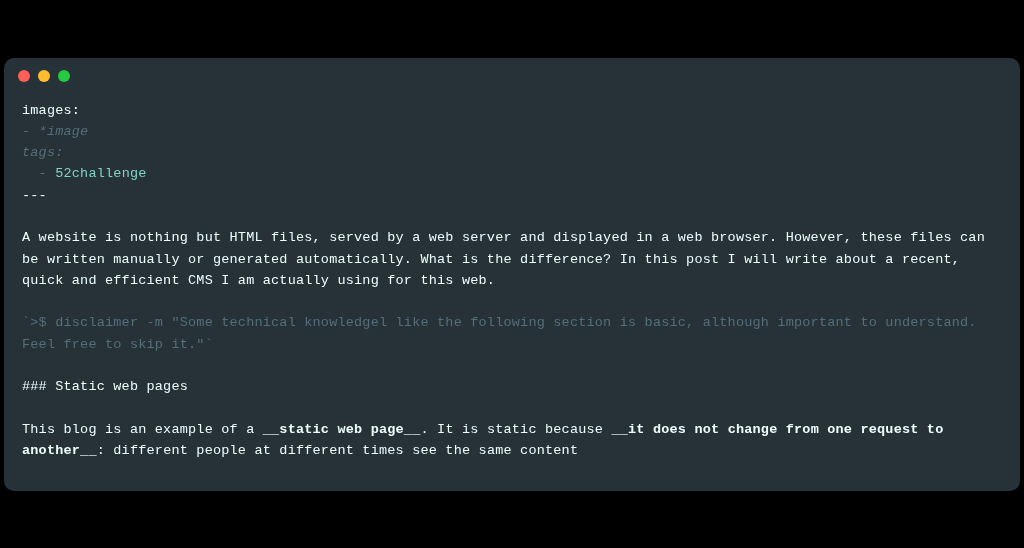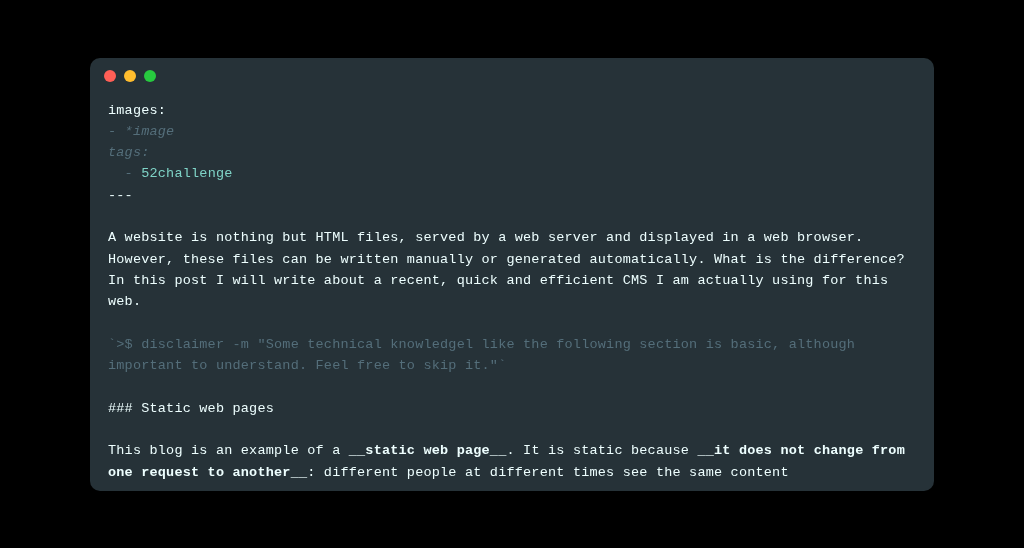--- a/index.html
+++ b/index.html
@@ -10,21 +10,21 @@
     body {
       width: 1024px;
       height: 548px;
       background: #000000;
       display: flex;
       align-items: center;
       justify-content: center;
       font-family: 'SF Mono', 'Monaco', 'Menlo', 'Consolas', 'Courier New', monospace;
     }
     .window {
-      width: 844px;
+      width: 1016px;
       height: 433px;
       background: #263238;
       border-radius: 10px;
       box-shadow: 0 20px 60px rgba(0,0,0,0.5);
       overflow: hidden;
       position: relative;
     }
     .titlebar {
       height: 36px;
       display: flex;

